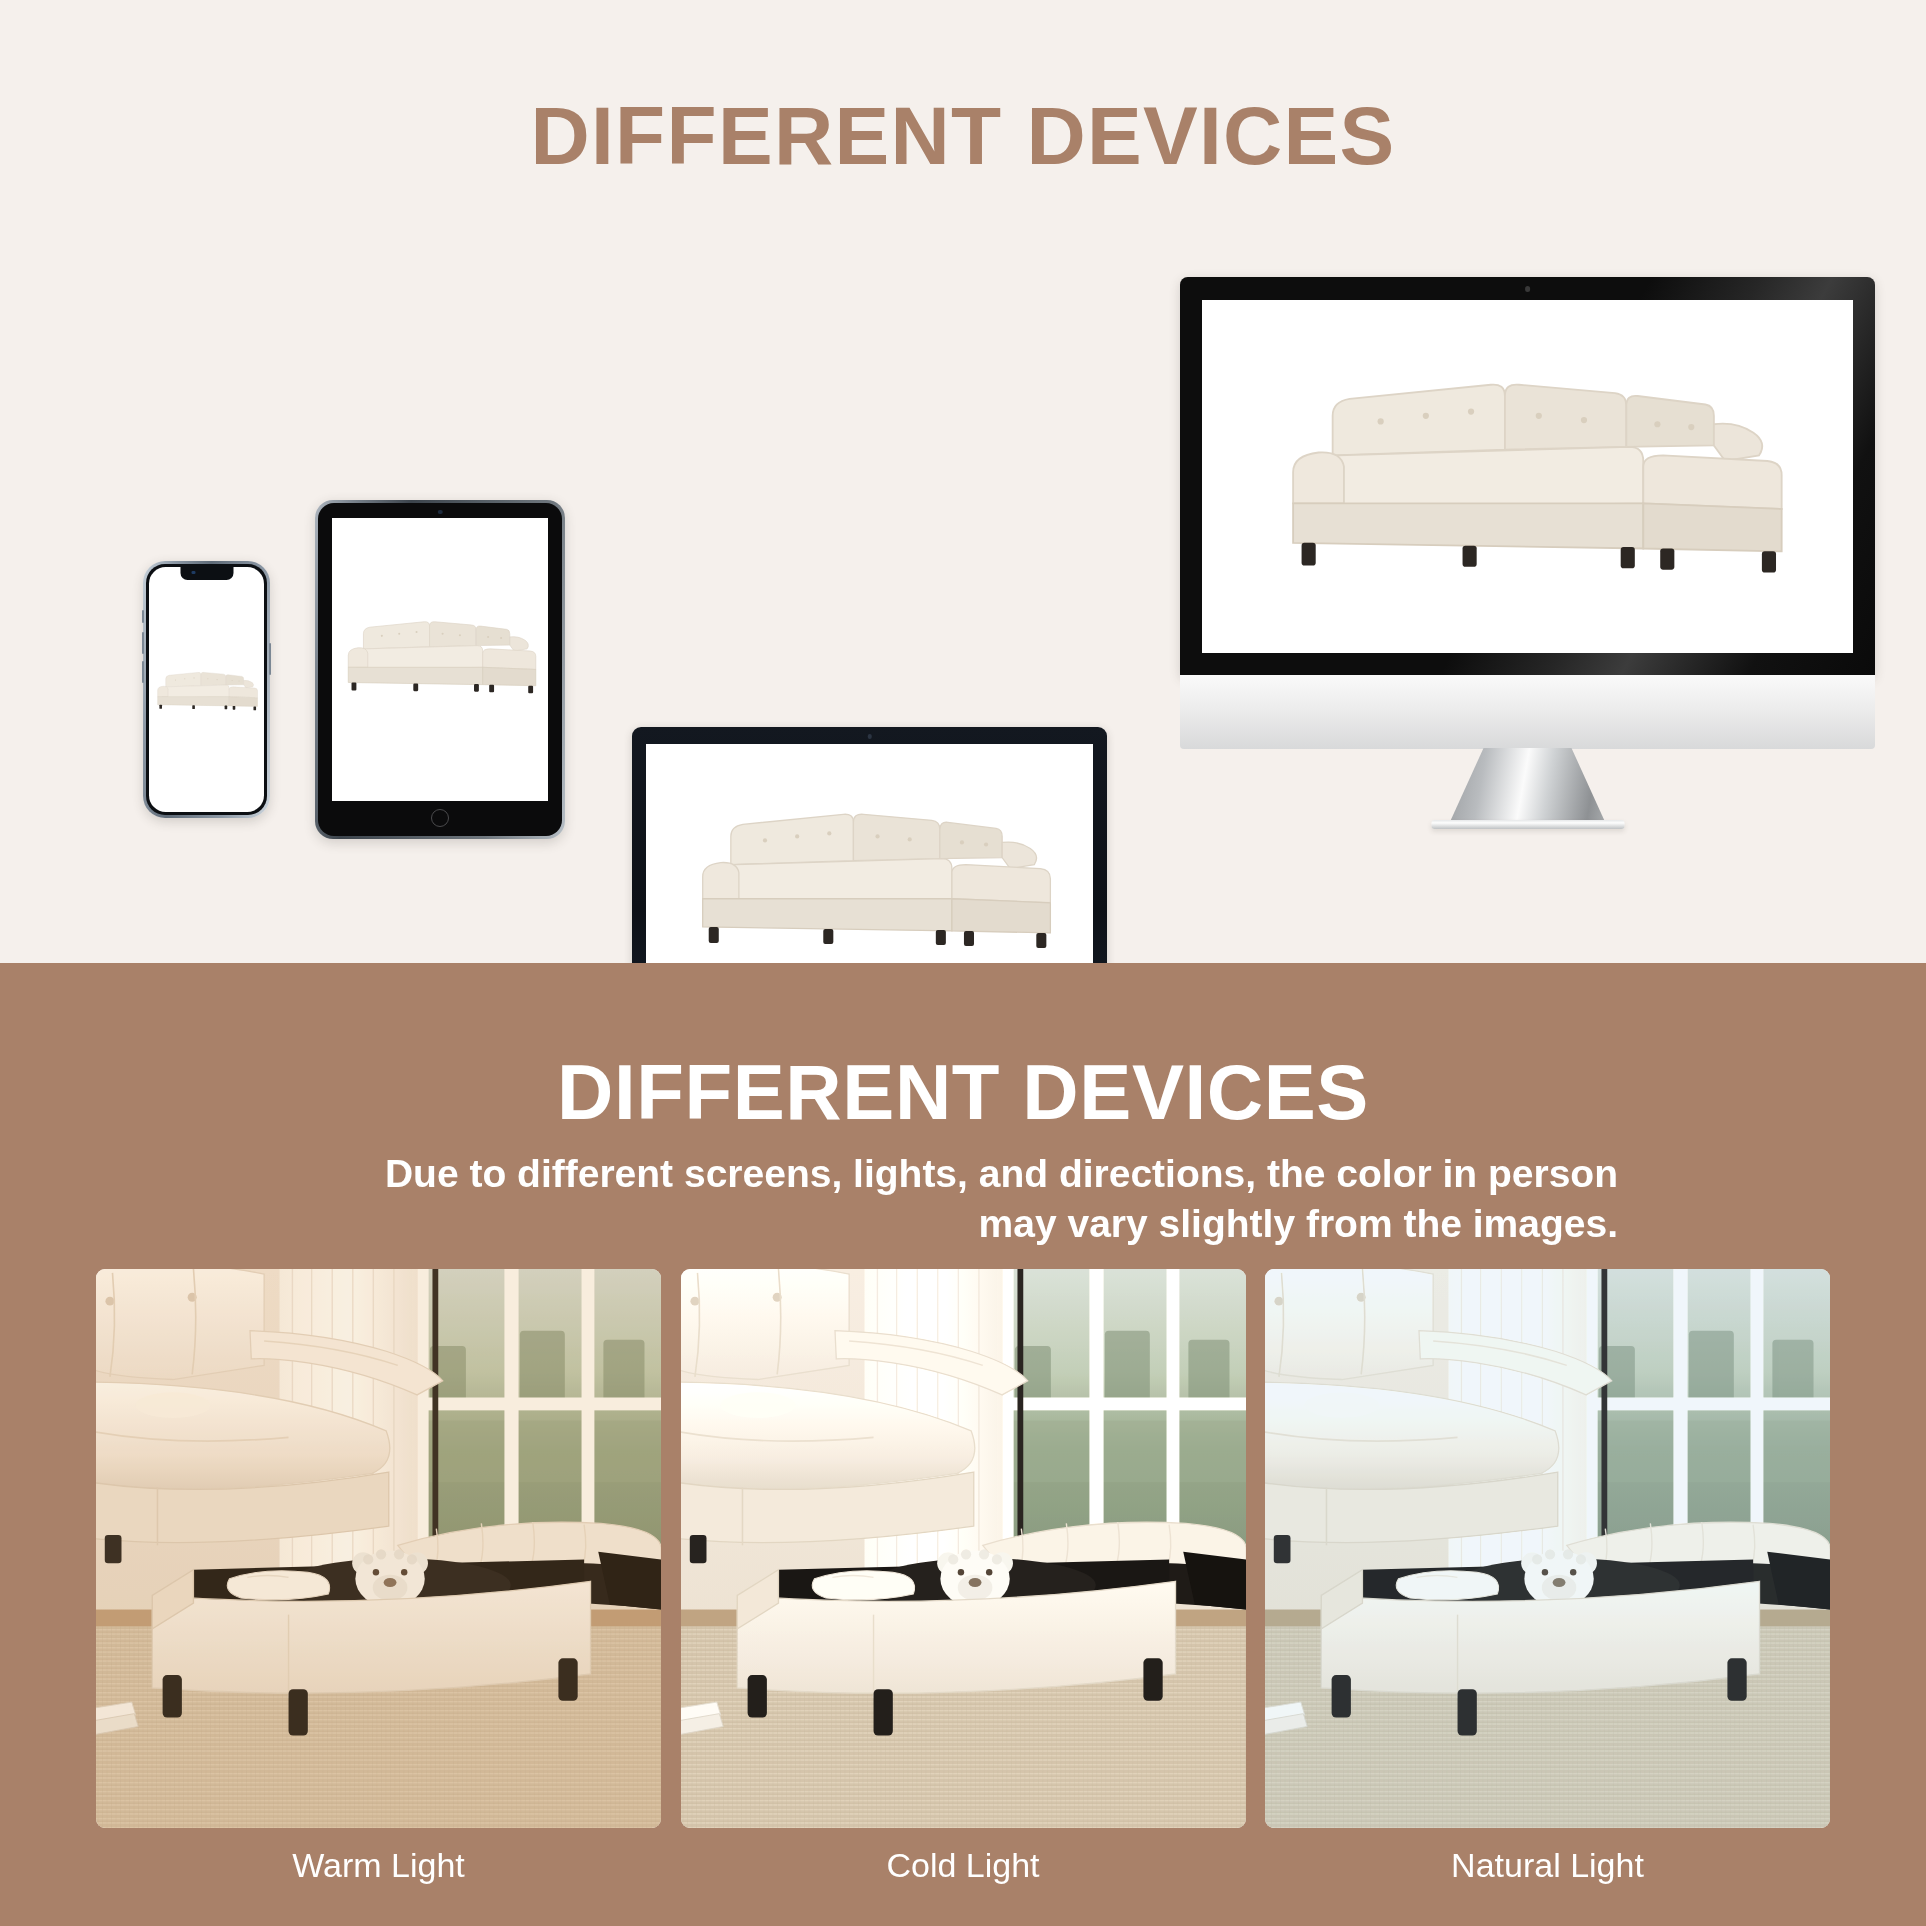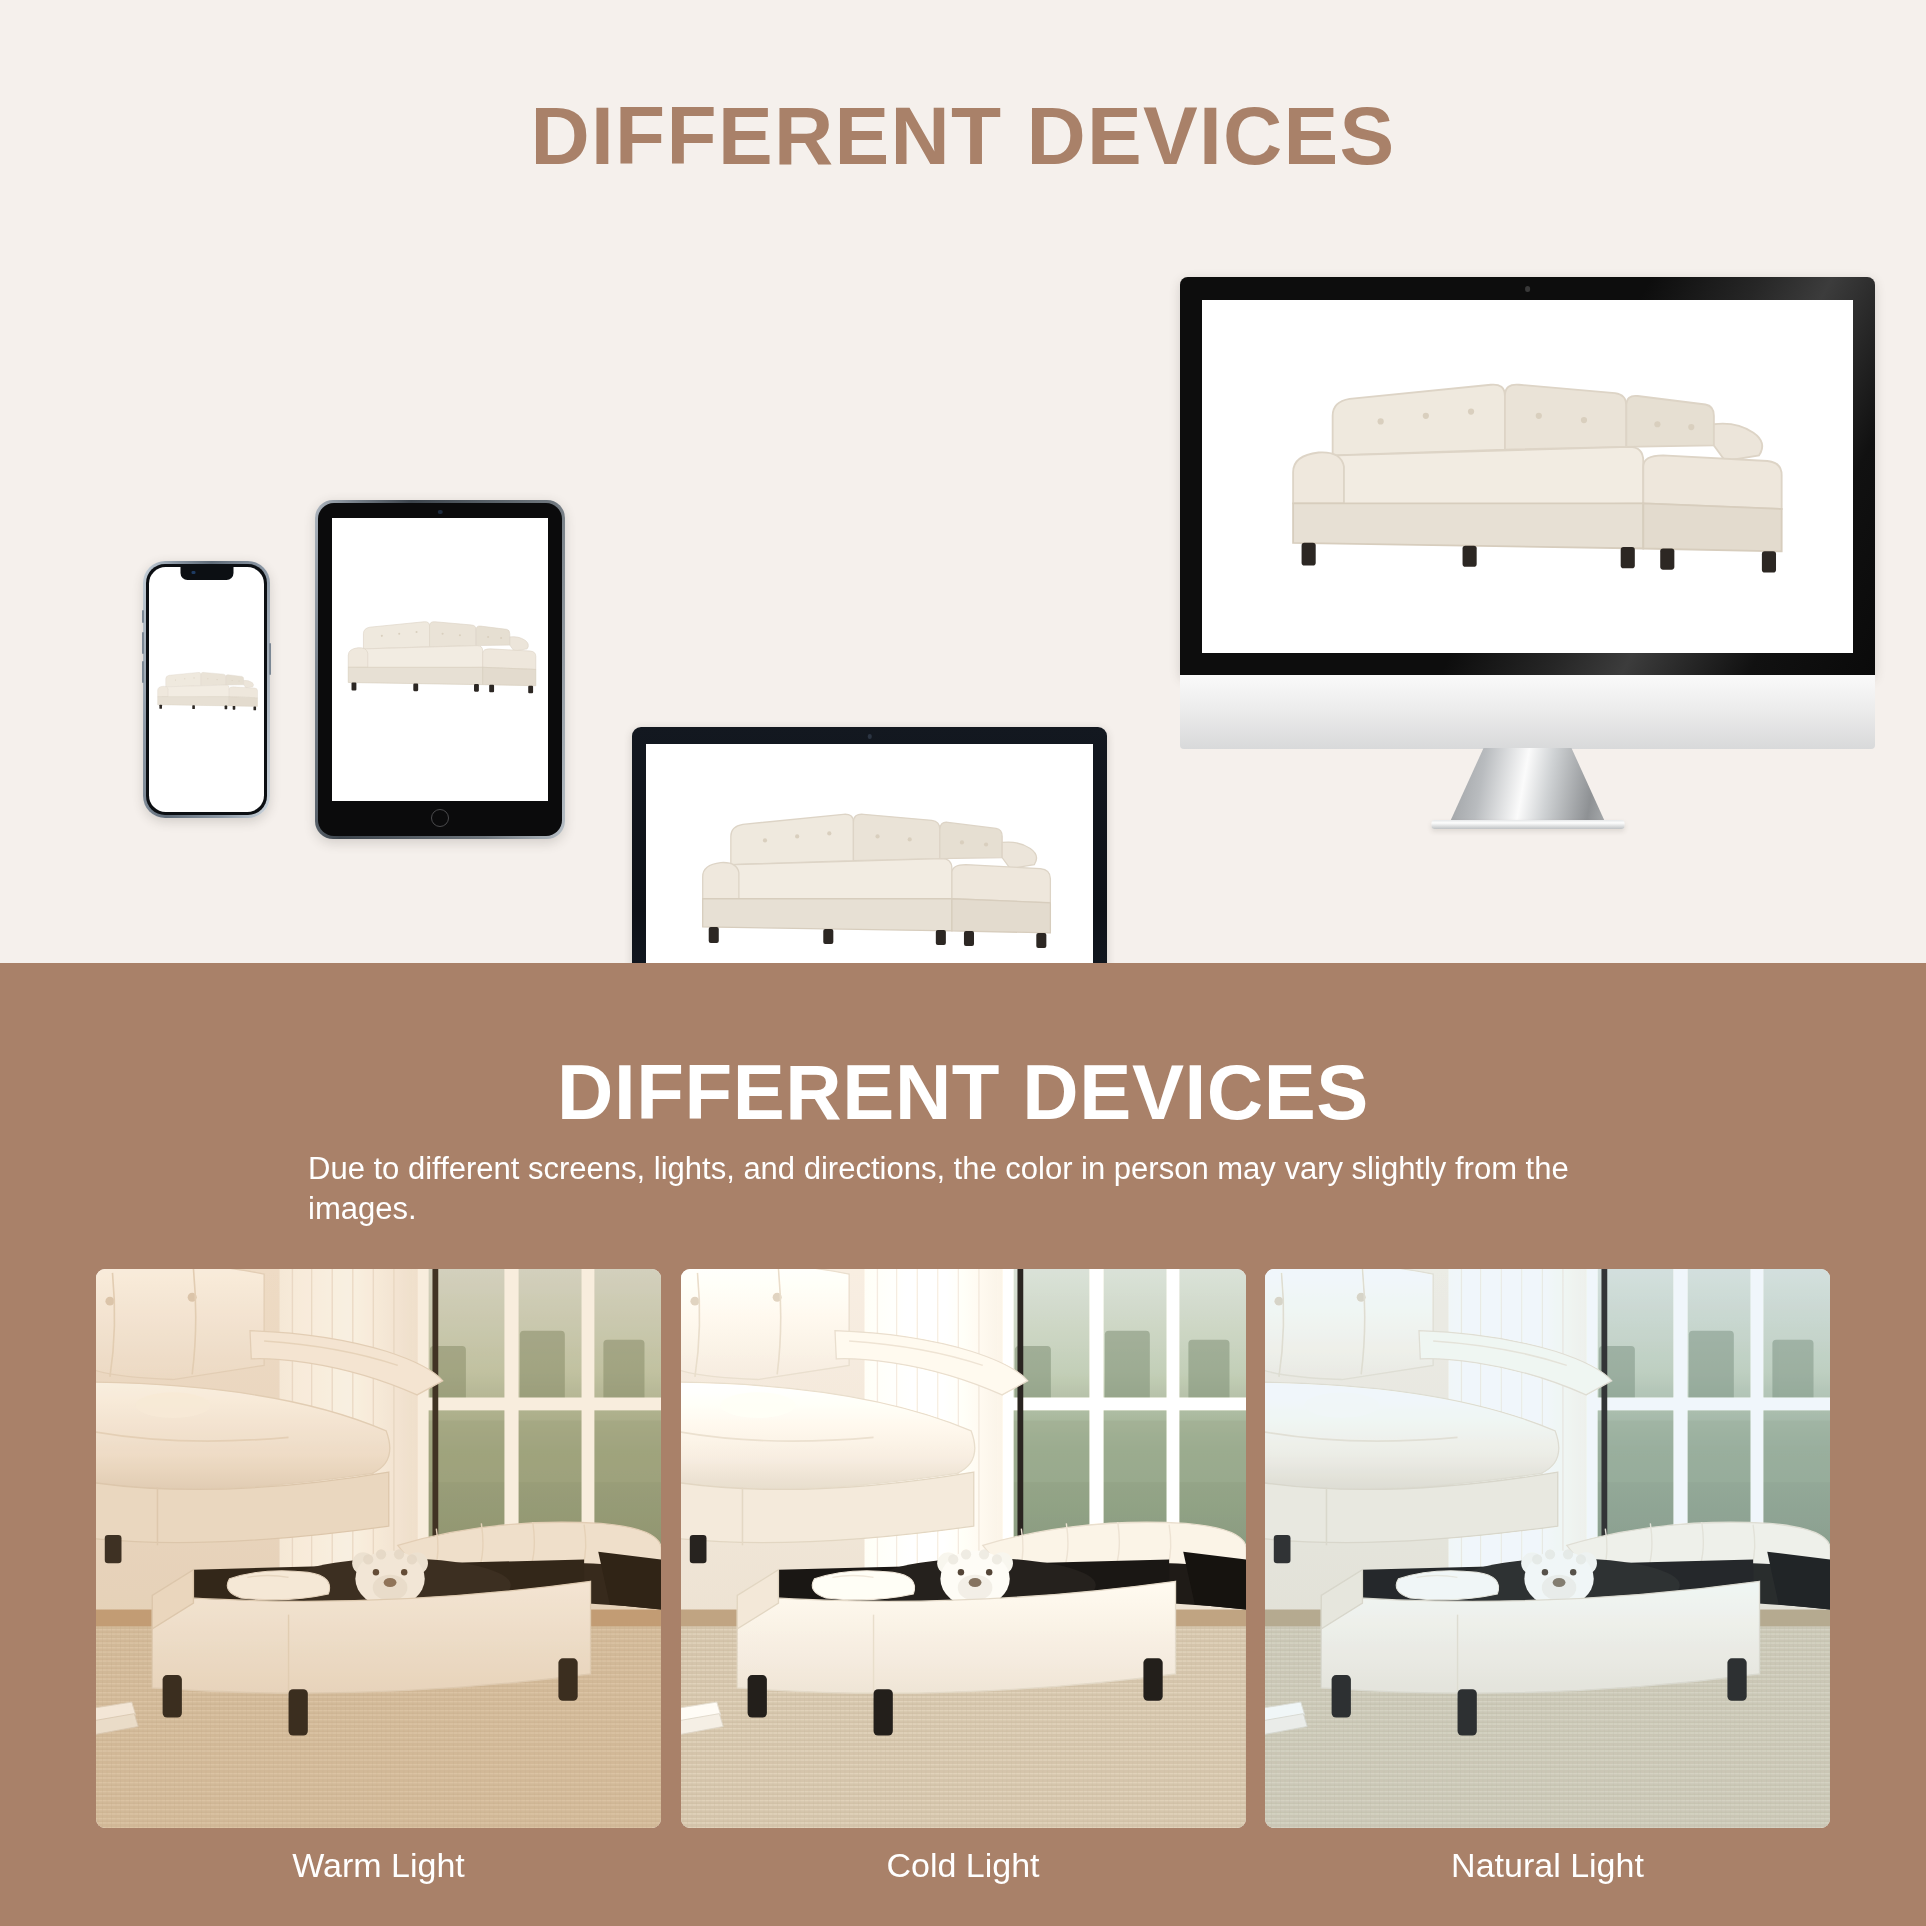--- a/index.html
+++ b/index.html
@@ -266,23 +266,23 @@
     font-weight: 800;
     letter-spacing: 0.6px;
     color: #ffffff;
     line-height: 1;
   }
 
   .lighting-subtitle {
     position: absolute;
     left: 308px; top: 186px;
     width: 1310px;
-    text-align: left;
-    font-size: 31px;
-    font-weight: 400;
+    text-align: right;
+    font-size: 39px;
+    font-weight: 700;
     color: #ffffff;
     line-height: 1.28;
   }
 
   .photo-row {
     position: absolute;
     left: 96px; top: 306px;
     width: 1734px; height: 559px;
     display: flex;
     justify-content: space-between;

